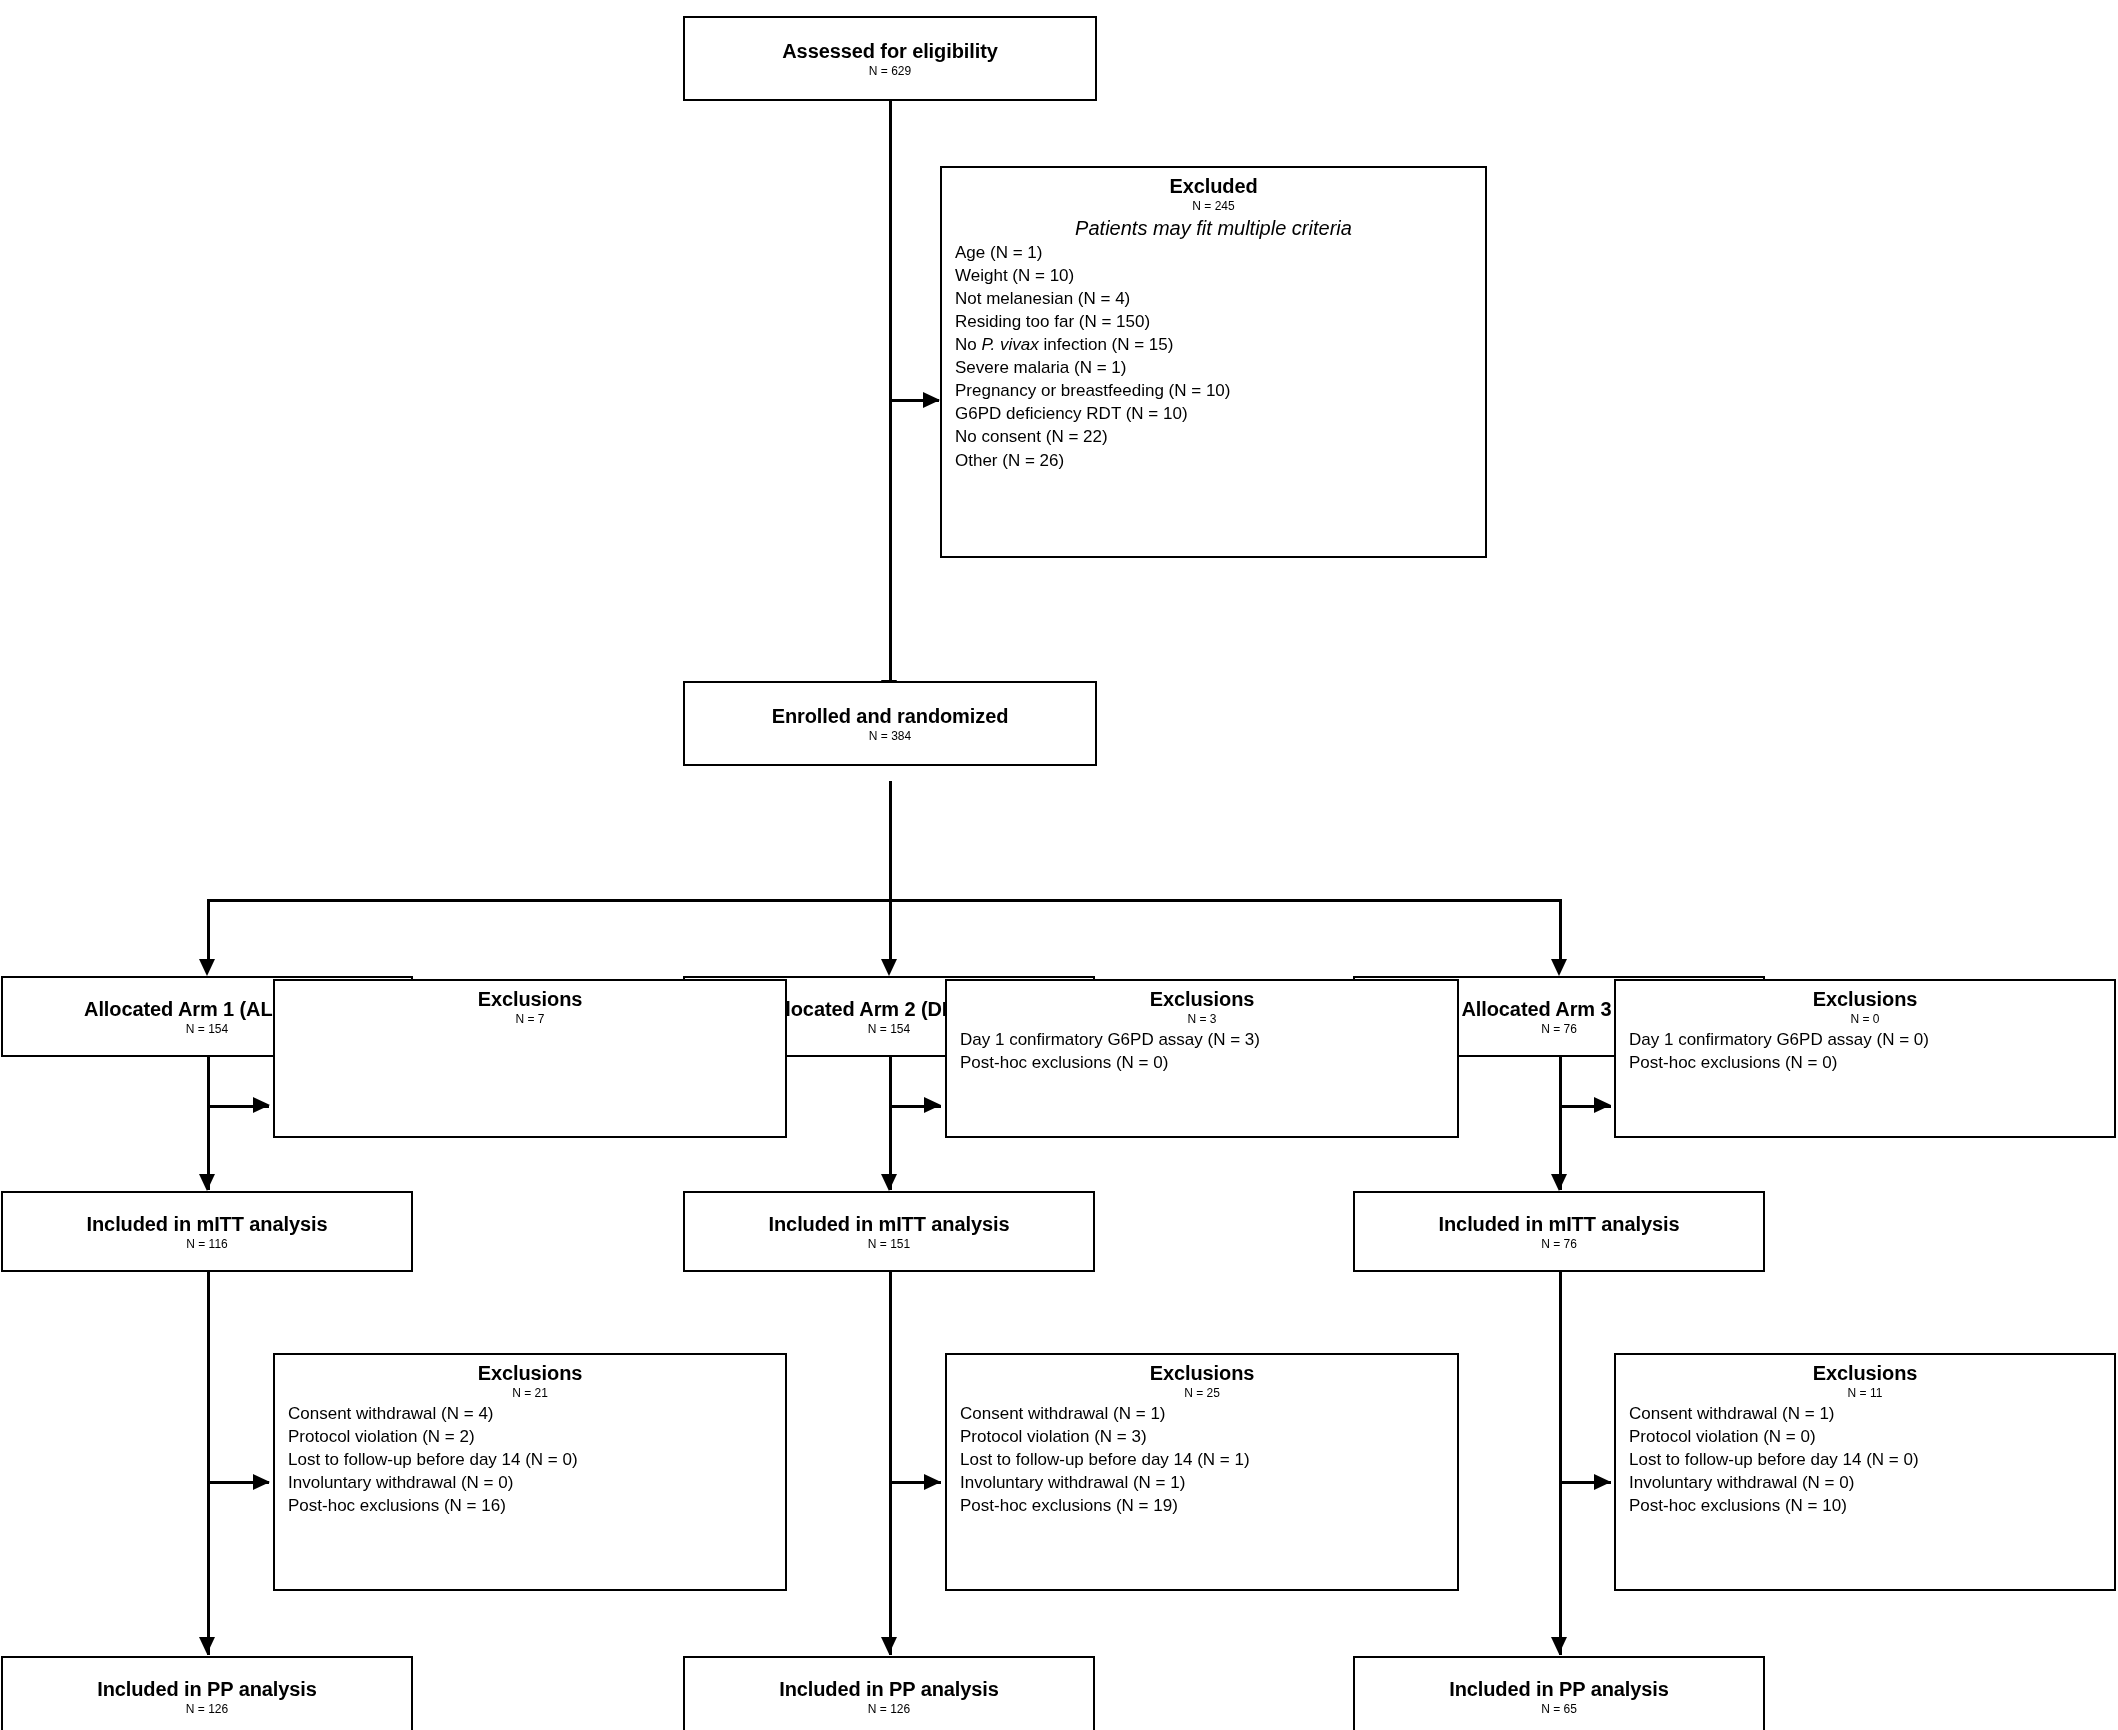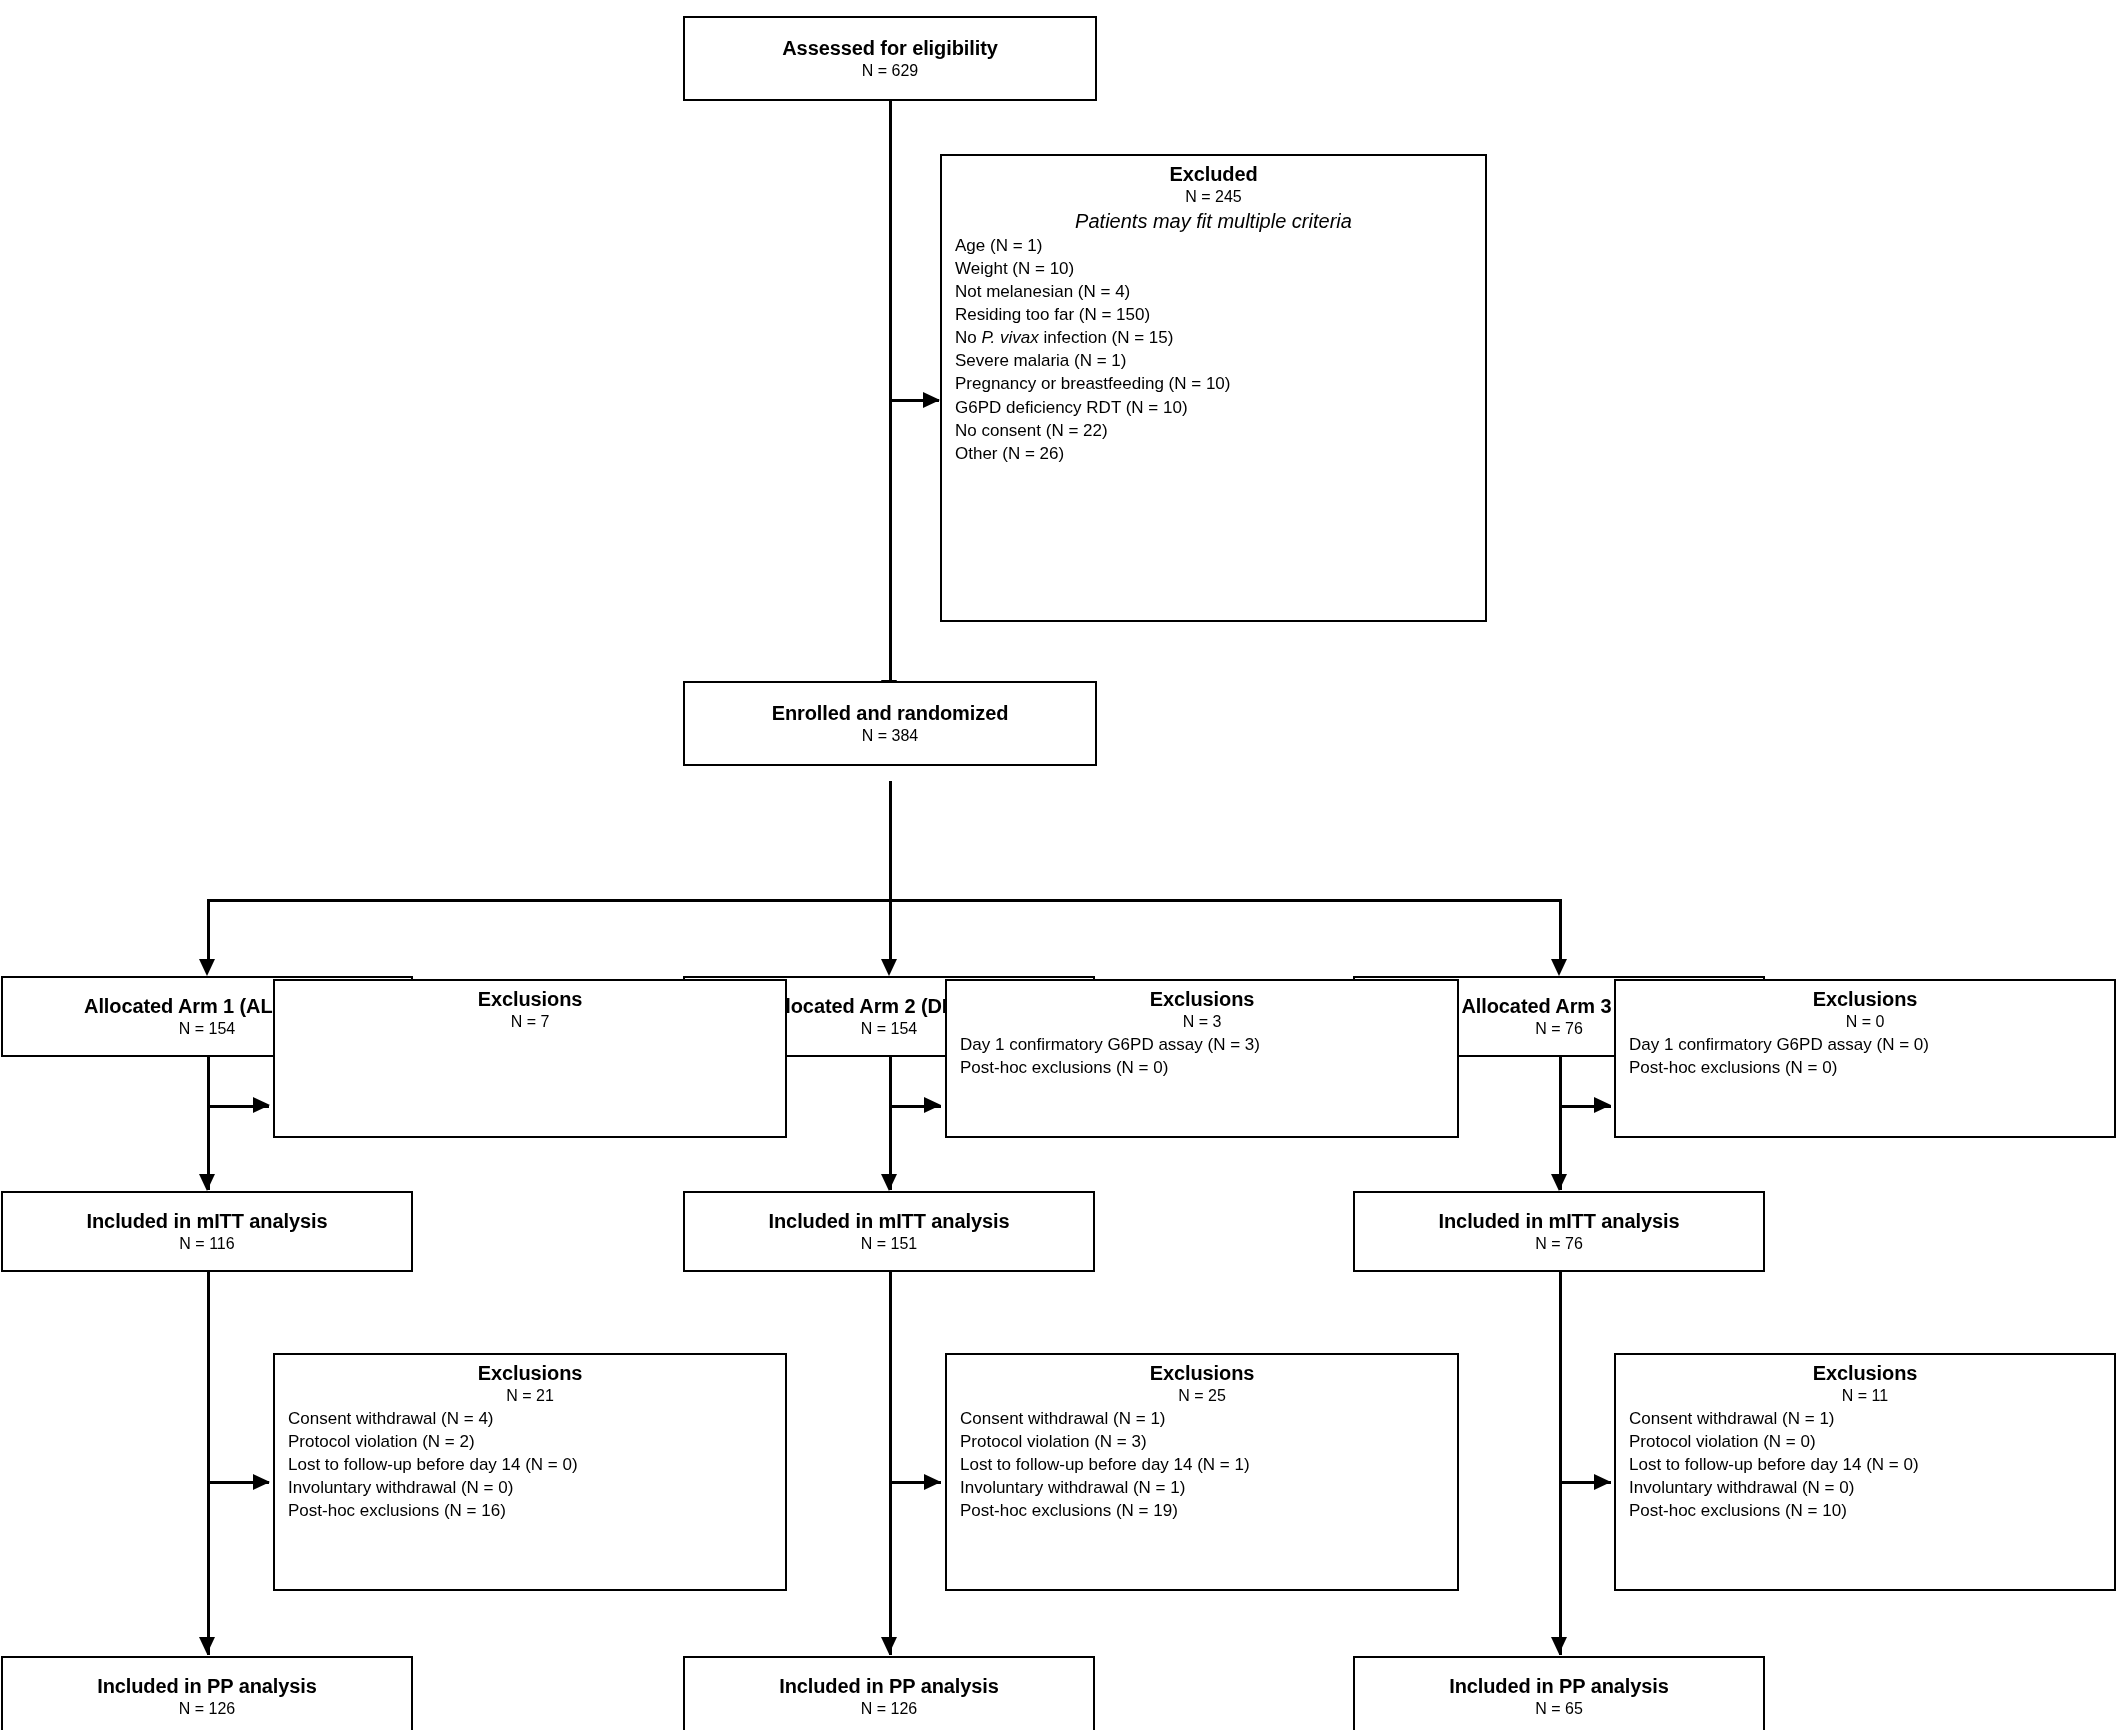--- a/index.html
+++ b/index.html
@@ -35,21 +35,21 @@
   .ttl{
     font-weight:bold;
     font-size:20px;
     line-height:1.30;
     letter-spacing:-0.1px;
     width:100%;
     text-align:center;
   }
   .num{
     font-weight:normal;
-    font-size:16px;
+    font-size:12px;
     line-height:1.30;
     width:100%;
     text-align:center;
   }
   .sub{
     font-style:italic;
     font-weight:normal;
     font-size:20px;
     line-height:1.30;
     width:100%;
@@ -98,21 +98,21 @@
     <div class="ttl">Assessed for eligibility</div>
     <div class="num">N = 629</div>
   </div>
 
   <div class="v" style="left:889px;top:87px;height:599px;"></div>
   <div class="ad" style="left:881px;top:666px;"></div>
 
   <div class="h" style="left:889px;top:385px;width:50px;"></div>
   <div class="ar" style="left:923px;top:378px;"></div>
 
-  <div class="box left" style="left:940px;top:140px;width:547px;height:468px;">
+  <div class="box left" style="left:940px;top:152px;width:547px;height:392px;">
     <div class="ttl">Excluded</div>
     <div class="num">N = 245</div>
     <div class="sub">Patients may fit multiple criteria</div>
     <div class="listwrap">
       <div class="li">Age (N = 1)</div>
       <div class="li">Weight (N = 10)</div>
       <div class="li">Not melanesian (N = 4)</div>
       <div class="li">Residing too far (N = 150)</div>
       <div class="li"><span>No </span><em>P. vivax</em><span> infection (N = 15)</span></div>
       <div class="li">Severe malaria (N = 1)</div>

